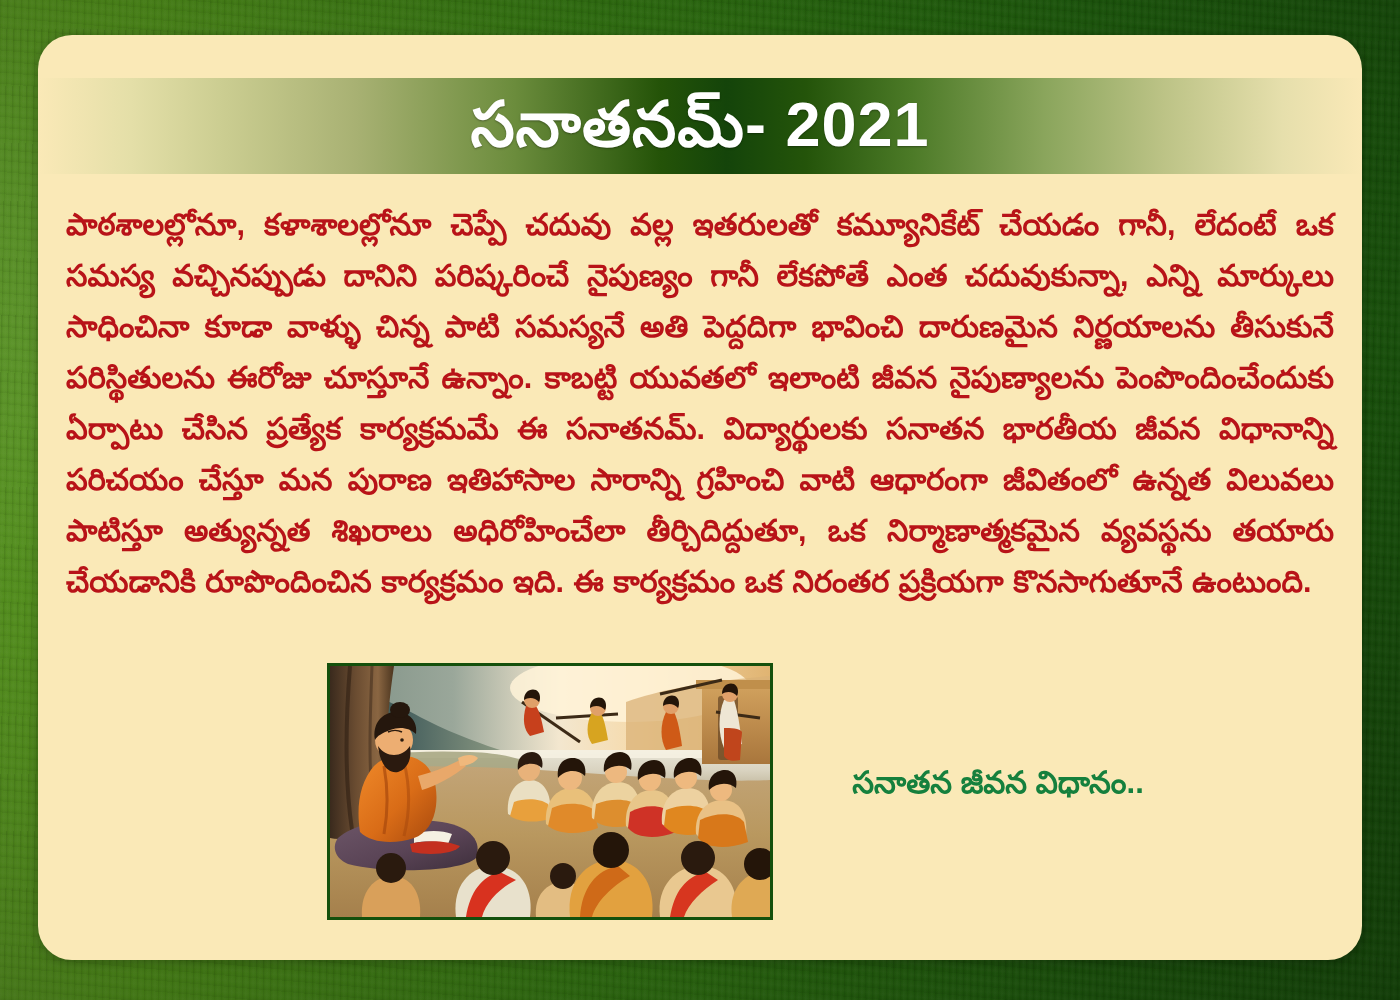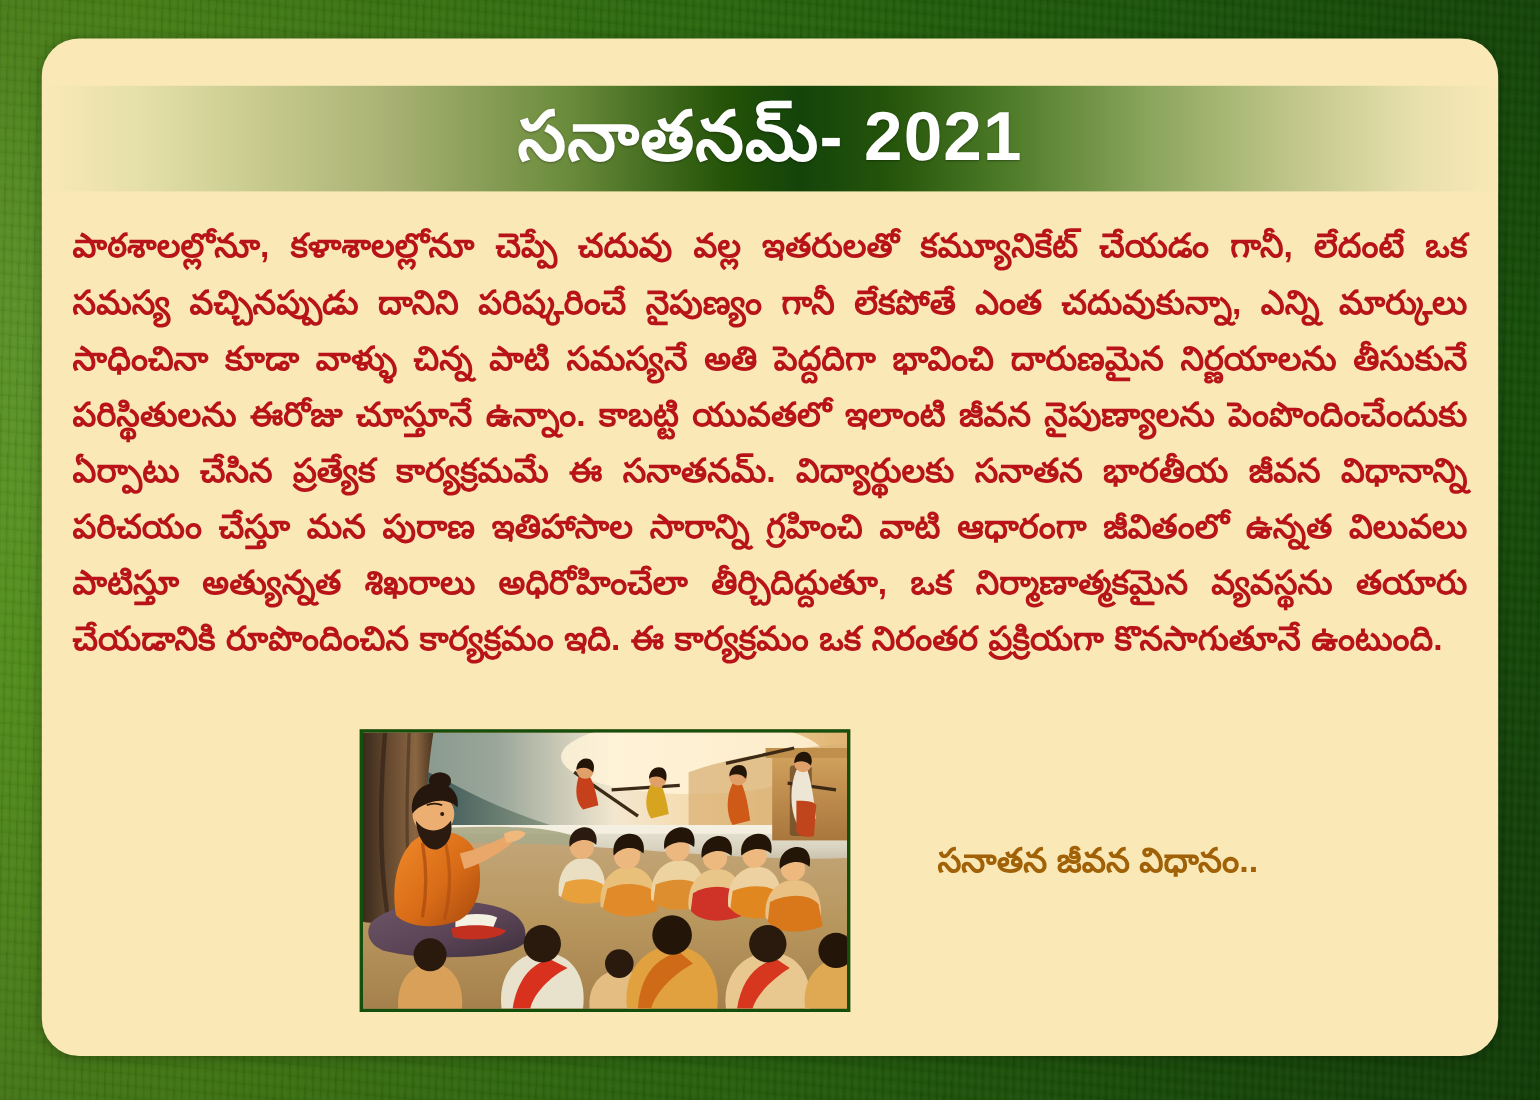--- a/index.html
+++ b/index.html
@@ -138,21 +138,21 @@
   }
 
   
   .ill-svg { display: block; width: 100%; height: 100%; }
 
   #caption {
     position: absolute;
     left: 750px;
     top: 100px;
     width: 420px;
-    color: #a16207;
+    color: #15803d;
     font-size: 31px;
     font-weight: bold;
     line-height: 52px;
     text-align: center;
   }
   #caption .cap-line { display: block; white-space: nowrap; }
   #caption .cap-line.second { padding-left: 22px; }
 </style>
 </head>
 <body>

